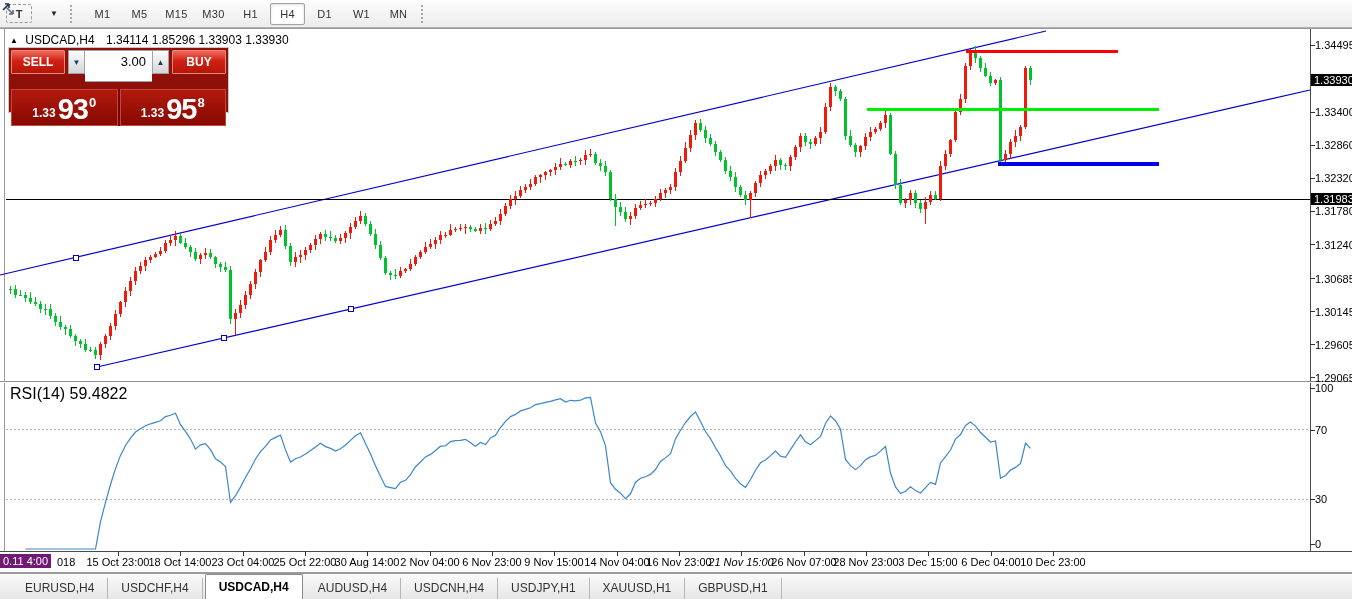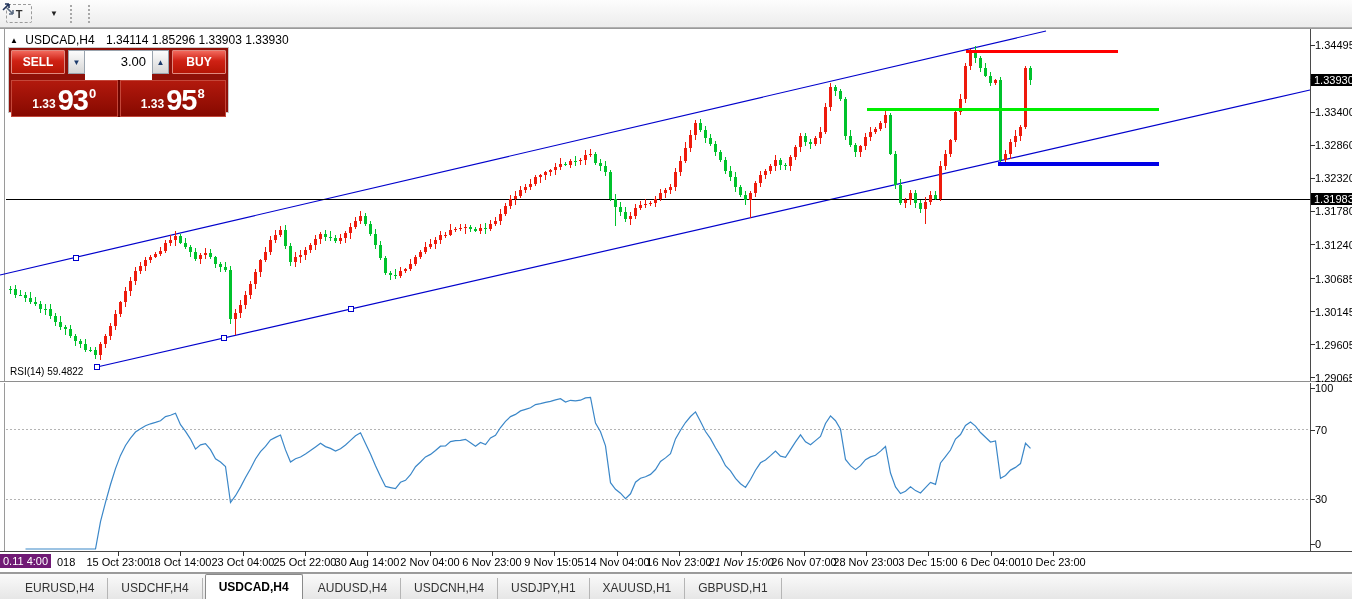--- a/index.html
+++ b/index.html
@@ -30,29 +30,29 @@
 #tp-row1{display:flex;height:24px}
 .btn-trade{width:54px;height:24px;background:linear-gradient(#f2685c,#cf2114 45%,#b51505);
   border:1px solid #e0897f;border-radius:1px;color:#fff;font-size:12px;font-weight:bold;
   display:flex;align-items:center;justify-content:center;cursor:pointer}
 #vol-box{flex:1;display:flex;height:24px;margin:0 3px}
 .spin-btn{width:17px;height:24px;background:linear-gradient(#fcfcfc,#d6d6d6);
   border:1px solid #9aa4ae;color:#1b3a6b;font-size:8px;display:flex;align-items:center;
   justify-content:center;cursor:pointer}
 #vol-field{flex:1;height:32px;background:#fff;border-top:1px solid #9aa4ae;border-bottom:1px solid #9aa4ae;
   font-size:13px;color:#000;text-align:right;padding:3px 6px 0 0}
-#tp-row2{display:flex;height:37px;margin-top:6px}
+#tp-row2{display:flex;height:37px;margin-top:15px}
 .big-quote{flex:1;background:linear-gradient(#b2190d,#860900);border:1px solid #c4473a;
   display:flex;align-items:flex-end;justify-content:center;color:#fff;cursor:pointer;padding-bottom:3px}
 .big-quote .pre{font-size:12px;font-weight:bold;margin-right:2px;line-height:17px}
 .big-quote .big{font-size:29px;font-weight:bold;line-height:26px;letter-spacing:-1px}
 .big-quote .sup{font-size:13px;font-weight:bold;position:relative;top:-12px;margin-left:1px}
 #quote-sep{width:2px;background:#6d0500}
 
-#rsi-label{position:absolute;left:10px;top:366px;font-size:10px;color:#000;z-index:5}
+#rsi-label{position:absolute;left:10px;top:385px;font-size:16px;color:#000;z-index:5}
 
 
 .plabel{position:absolute;left:1315px;font-size:11px;color:#000;transform:translateY(-50%);white-space:nowrap}
 .plabel.hl{left:1311px;background:#000;color:#fff;padding:0 3px;transform:translateY(-50%)}
 .tlabel{position:absolute;top:556px;font-size:11px;color:#000;transform:translateX(-50%);white-space:nowrap}
 #time-hl{position:absolute;left:0;top:554px;background:#701a75;color:#fff;font-size:11px;padding:1px 3px;z-index:4}
 #time-hl-suffix{position:absolute;left:57px;top:556px;font-size:11px;color:#000}
 
 
 #tabbar{position:absolute;left:0;top:573px;width:1352px;height:26px;
@@ -72,20 +72,31 @@
   <div id="toolbar">
     <div id="t-icon" class="tool-btn">T</div>
     <div class="tool-btn">
       <svg width="16" height="16">
         <path d="M3 10 L9 4 M9 4 L5 4 M9 4 L9 8" stroke="#20335a" stroke-width="1.6" fill="none"></path>
         <path d="M7 8 L13 14 M13 14 L9 14 M13 14 L13 10" stroke="#5a6a80" stroke-width="1.6" fill="none"></path>
       </svg>
       <span class="caret">▼</span>
     </div>
     <div class="grip"></div>
+    <div id="tf-group" style="display:flex">
+        <div class="tool-btn tf-btn">M1</div>
+        <div class="tool-btn tf-btn">M5</div>
+        <div class="tool-btn tf-btn">M15</div>
+        <div class="tool-btn tf-btn">M30</div>
+        <div class="tool-btn tf-btn">H1</div>
+        <div class="tool-btn tf-btn active">H4</div>
+        <div class="tool-btn tf-btn">D1</div>
+        <div class="tool-btn tf-btn">W1</div>
+        <div class="tool-btn tf-btn">MN</div>
+      </div>
     <div class="grip"></div>
   </div>
 
   <svg id="chart-svg" width="1352" height="599" shape-rendering="crispEdges">
       <line x1="4.5" y1="28" x2="4.5" y2="551" stroke="#9a9a9a"></line>
       <line x1="0" y1="28.5" x2="1352" y2="28.5" stroke="#9a9a9a"></line>
       <line x1="1310.5" y1="29" x2="1310.5" y2="551" stroke="#4a4a4a"></line>
       <line x1="0" y1="381.5" x2="1352" y2="381.5" stroke="#8e8e8e"></line>
       <line x1="0" y1="382.5" x2="1352" y2="382.5" stroke="#ffffff"></line>
       <line x1="0" y1="551.5" x2="1352" y2="551.5" stroke="#4a4a4a"></line>
@@ -602,21 +613,21 @@
   <div id="time-axis">
     <div id="time-hl">0.11 4:00</div>
     <div id="time-hl-suffix">018</div>
   <div class="tlabel" style="left: 118px;">15 Oct 23:00</div>
       <div class="tlabel" style="left: 180px;">18 Oct 14:00</div>
       <div class="tlabel" style="left: 243px;">23 Oct 04:00</div>
       <div class="tlabel" style="left: 305px;">25 Oct 22:00</div>
       <div class="tlabel" style="left: 367px;">30 Aug 14:00</div>
       <div class="tlabel" style="left: 430px;">2 Nov 04:00</div>
       <div class="tlabel" style="left: 492px;">6 Nov 23:00</div>
-      <div class="tlabel" style="left: 554px;">9 Nov 15:05</div>
+      <div class="tlabel" style="left: 554px;">9 Nov 15:00</div>
       <div class="tlabel" style="left: 617px;">14 Nov 04:00</div>
       <div class="tlabel" style="left: 679px;">16 Nov 23:00</div>
       <div class="tlabel" style="left: 741px; font-style: italic;">21 Nov 15:00</div>
       <div class="tlabel" style="left: 804px;">26 Nov 07:00</div>
       <div class="tlabel" style="left: 866px;">28 Nov 23:00</div>
       <div class="tlabel" style="left: 928px;">3 Dec 15:00</div>
       <div class="tlabel" style="left: 991px;">6 Dec 04:00</div>
       <div class="tlabel" style="left: 1053px;">10 Dec 23:00</div>
     </div>
 

